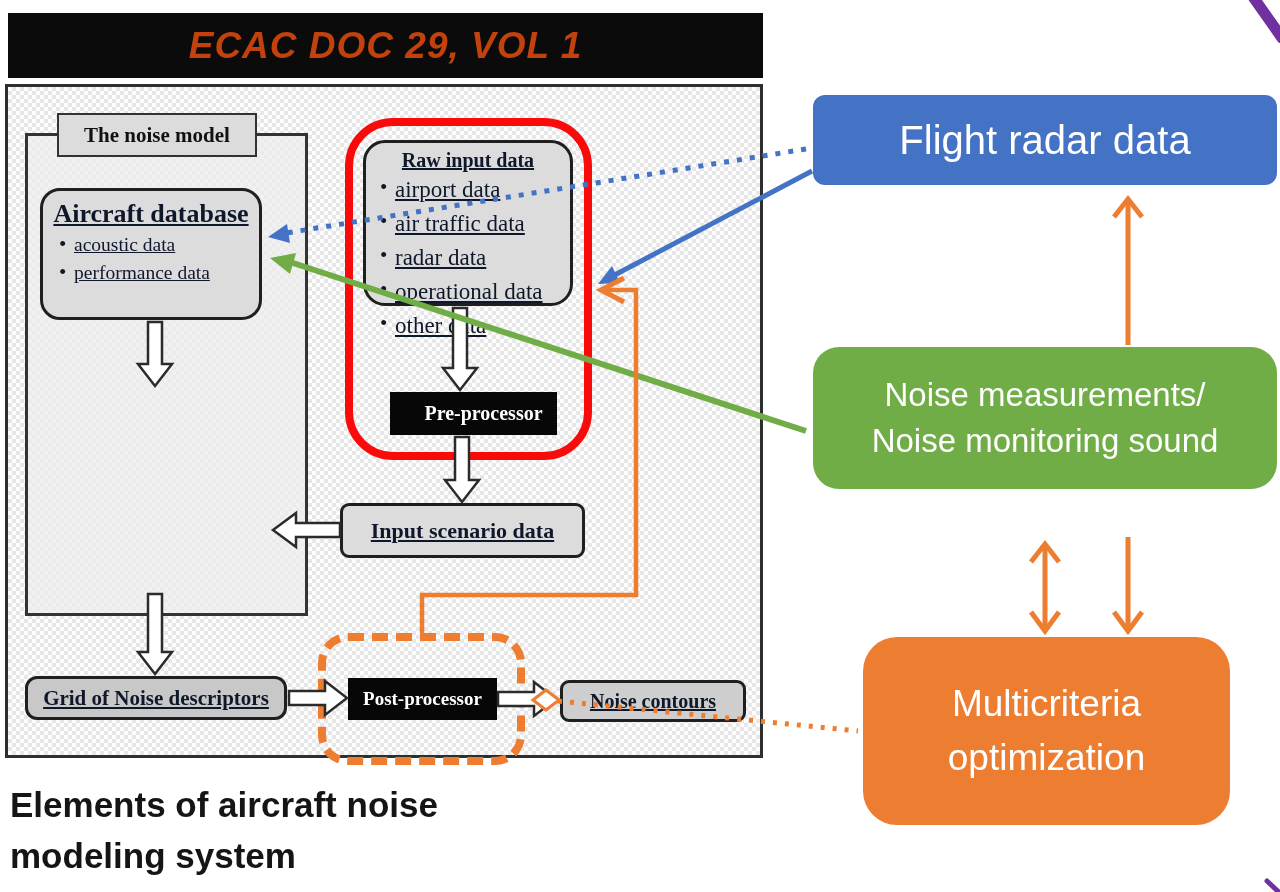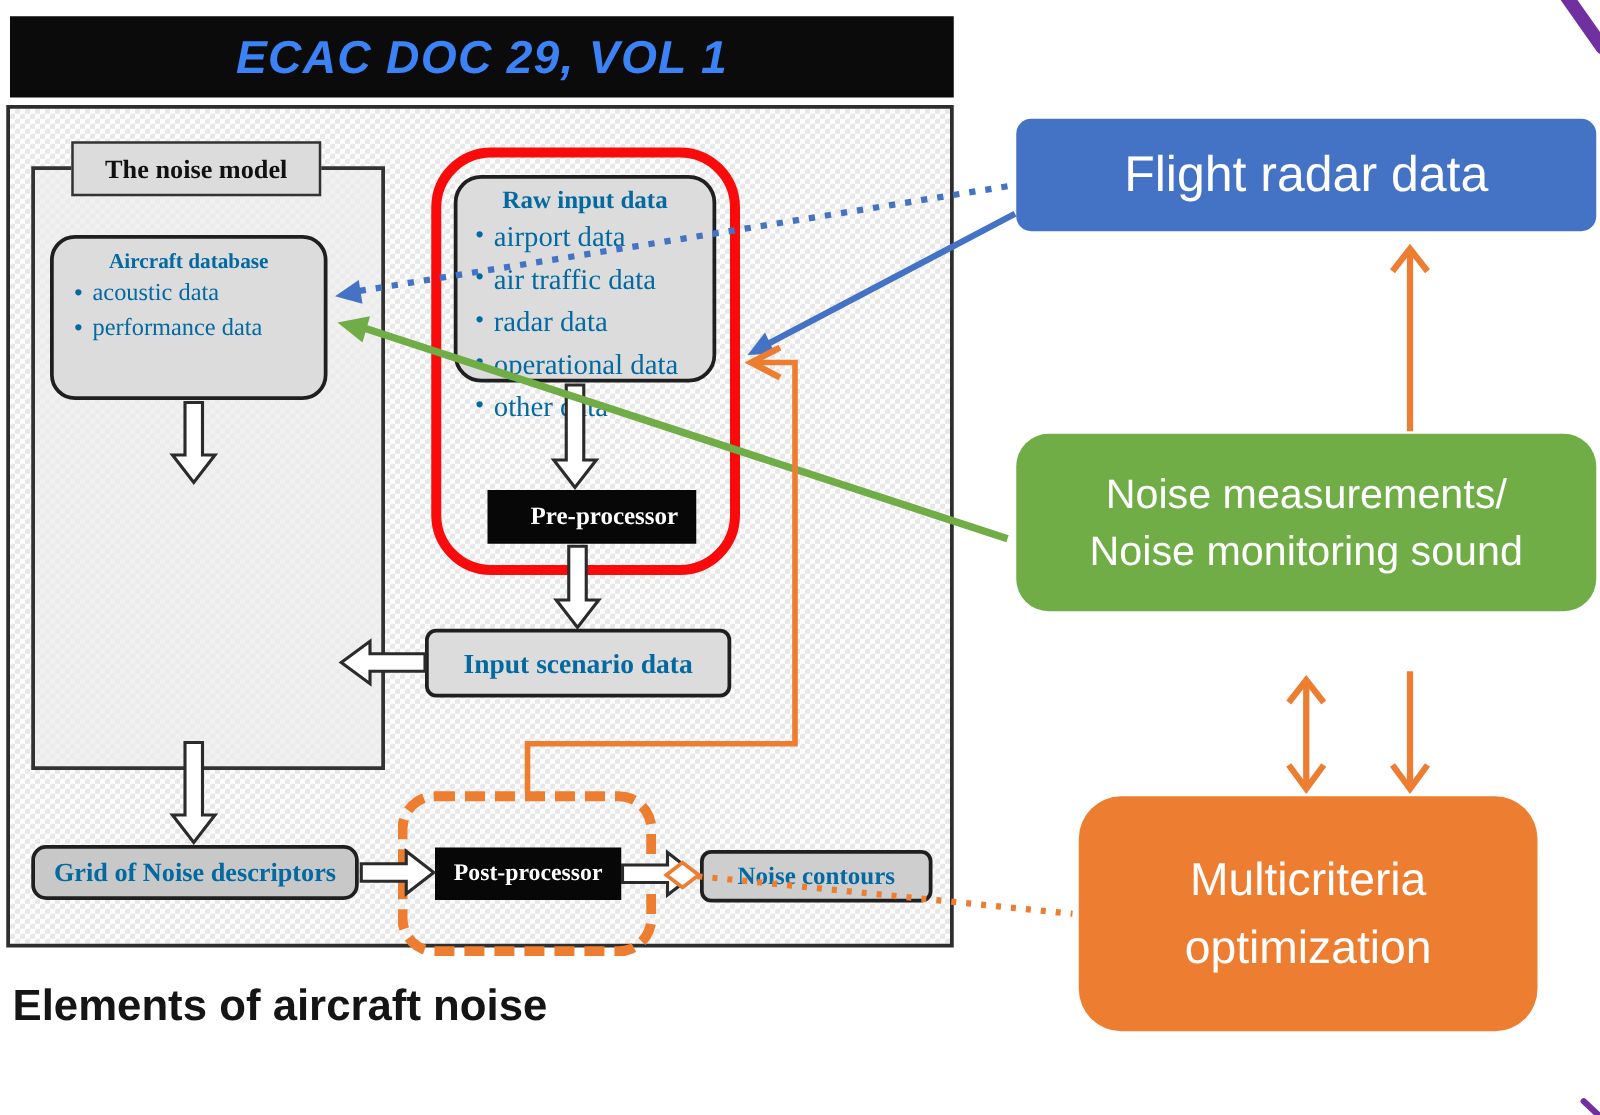--- a/index.html
+++ b/index.html
@@ -1,43 +1,43 @@
 <!DOCTYPE html>
 <html><head>
 <meta charset="utf-8">
 <style>
   html,body{margin:0;padding:0;background:#fff;}
   .canvas{position:relative;width:1280px;height:892px;background:#fff;overflow:hidden;
           font-family:"Liberation Sans",sans-serif;}
   
   .title-bar{position:absolute;left:8px;top:13px;width:755px;height:65px;background:#0b0b0b;
              display:flex;align-items:center;justify-content:center;}
-  .title-bar span{color:#3b82f6;font-weight:bold;font-style:italic;font-size:37px;letter-spacing:1px;}
+  .title-bar span{color:#c2410c;font-weight:bold;font-style:italic;font-size:37px;letter-spacing:1px;}
   
   .outer{position:absolute;left:5px;top:84px;width:752px;height:668px;border:3px solid #2e2e2e;
          background-color:#fdfdfd;overflow:visible;
          background-image:
            linear-gradient(45deg,#e7e7e7 25%,transparent 25%,transparent 75%,#e7e7e7 75%),
            linear-gradient(45deg,#e7e7e7 25%,transparent 25%,transparent 75%,#e7e7e7 75%);
          background-position:0 0,4px 4px;background-size:8px 8px;}
   .serif{font-family:"Liberation Serif","DejaVu Serif",serif;}
   
   .nm-container{position:absolute;left:17px;top:46px;width:277px;height:477px;border:3px solid #333;
                 background:rgba(236,236,236,0.75);}
   .nm-label{position:absolute;left:49px;top:26px;width:196px;height:40px;background:#dcdcdc;
             border:2px solid #333;display:flex;align-items:center;justify-content:center;
             font-weight:bold;font-size:21px;color:#111;z-index:3;}
   
-  .gbox{position:absolute;background:#dcdcdc;border:3px solid #1f1f1f;color:#0369a1;box-sizing:border-box;}
+  .gbox{position:absolute;background:#dcdcdc;border:3px solid #1f1f1f;color:#0f172a;box-sizing:border-box;text-decoration:underline;}
   .gbox .box-title{font-weight:bold;text-align:center;}
   .gbox ul{list-style:none;margin:0;padding:0;}
   .gbox li{position:relative;padding-left:17px;line-height:1.42;}
   .gbox li::before{content:"\2022";position:absolute;left:2px;top:-1px;font-size:21px;}
   .aircraft-db{left:32px;top:101px;width:222px;height:132px;border-radius:20px;padding:8px 0 0 0;}
-  .aircraft-db .box-title{font-size:17px;margin-bottom:2px;}
+  .aircraft-db .box-title{font-size:26px;margin-bottom:2px;}
   .aircraft-db ul{font-size:19.5px;margin-left:14px;}
   .raw-input{left:355px;top:53px;width:210px;height:166px;border-radius:22px;padding:6px 0 0 0;}
   .raw-input .box-title{font-size:20px;margin-bottom:1px;}
   .raw-input ul{font-size:23px;margin-left:12px;}
   .raw-input li{line-height:1.48;}
   
   .noise-engine{position:absolute;left:37px;top:301px;width:222px;height:204px;background:#fff;
                 border:3px solid #1f1f1f;box-sizing:border-box;color:#111;}
   .ne-label{position:absolute;left:41px;top:16px;width:135px;height:43px;background:#050505;color:#fff;
             display:flex;align-items:center;justify-content:center;font-weight:bold;font-size:20px;}
@@ -133,20 +133,21 @@
     <span>Noise monitoring sound</span>
   </div>
 
   <div class="ext ext-orange">
     <span>Multicriteria</span>
     <span>optimization</span>
   </div>
 
   <div class="caption">
     <div>Elements of aircraft noise</div>
+    <div>modeling system</div>
   </div>
 
   <svg class="overlay" width="1280" height="892" viewBox="0 0 1280 892">
 
     <g fill="#ffffff" stroke="#2b2b2b" stroke-width="2.5" stroke-linejoin="miter">
       <polygon points="148,322 162,322 162,364 172,364 155,386 138,364 148,364"></polygon>
       <polygon points="453,308 467,308 467,368 477,368 460,390 443,368 453,368"></polygon>
       <polygon points="455,437 469,437 469,480 479,480 462,502 445,480 455,480"></polygon>
       <polygon points="340,523 296,523 296,513 273,530 296,547 296,537 340,537"></polygon>
       <polygon points="148,594 162,594 162,652 172,652 155,674 138,652 148,652"></polygon>

